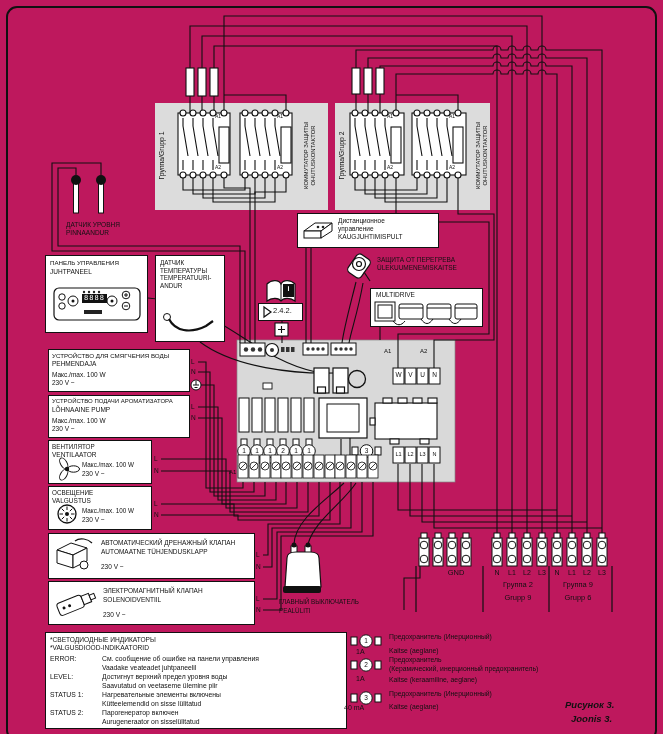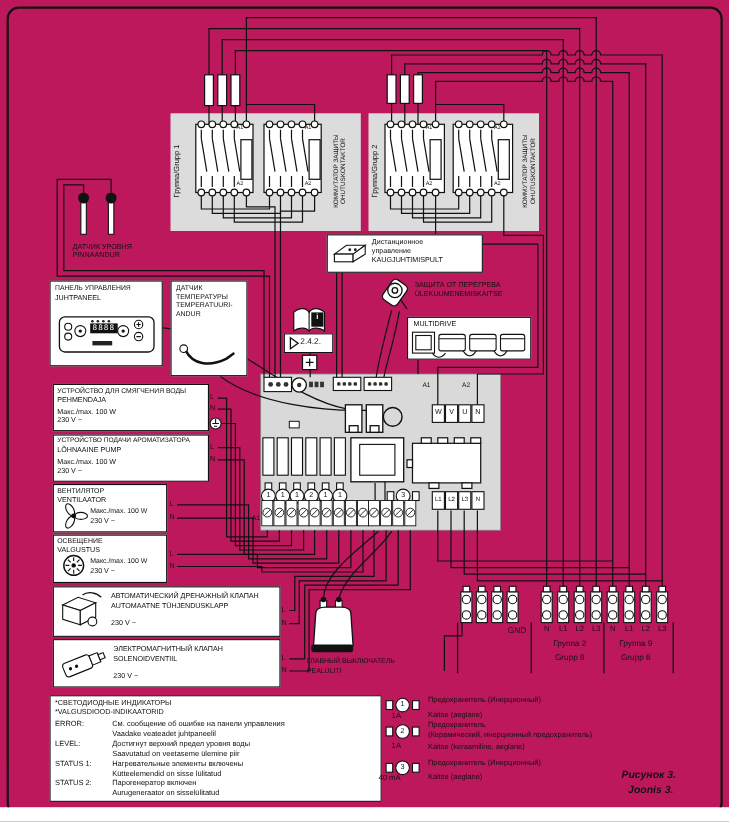--- a/index.html
+++ b/index.html
@@ -588,21 +588,21 @@
 <span class="t c" style="left:429px;top:451px;width:11px;font-size:5.5px">N</span>
 <span class="t" style="left:229px;top:469px;font-size:6px">A1</span>
 <span class="fusenum" style="left:239.5px;top:448px;width:9px">1</span>
 <span class="fusenum" style="left:252.5px;top:448px;width:9px">1</span>
 <span class="fusenum" style="left:265.5px;top:448px;width:9px">1</span>
 <span class="fusenum" style="left:278.5px;top:448px;width:9px">2</span>
 <span class="fusenum" style="left:291.5px;top:448px;width:9px">1</span>
 <span class="fusenum" style="left:304.5px;top:448px;width:9px">1</span>
 <span class="fusenum" style="left:362px;top:448px;width:9px">3</span>
 
-<span class="t c" style="left:446px;top:569px;width:48px;font-size:7.5px">GND</span>
+<span class="t c" style="left:432px;top:569px;width:48px;font-size:7.5px">GND</span>
 <span class="t c" style="left:490px;top:569px;width:14px;font-size:7px">N</span>
 <span class="t c" style="left:505px;top:569px;width:14px;font-size:7px">L1</span>
 <span class="t c" style="left:520px;top:569px;width:14px;font-size:7px">L2</span>
 <span class="t c" style="left:535px;top:569px;width:14px;font-size:7px">L3</span>
 <span class="t c" style="left:486px;top:581px;width:64px;font-size:7.5px">Группа 2</span>
 <span class="t c" style="left:486px;top:594px;width:64px;font-size:7.5px">Grupp 9</span>
 <span class="t c" style="left:550px;top:569px;width:14px;font-size:7px">N</span>
 <span class="t c" style="left:565px;top:569px;width:14px;font-size:7px">L1</span>
 <span class="t c" style="left:580px;top:569px;width:14px;font-size:7px">L2</span>
 <span class="t c" style="left:595px;top:569px;width:14px;font-size:7px">L3</span>

